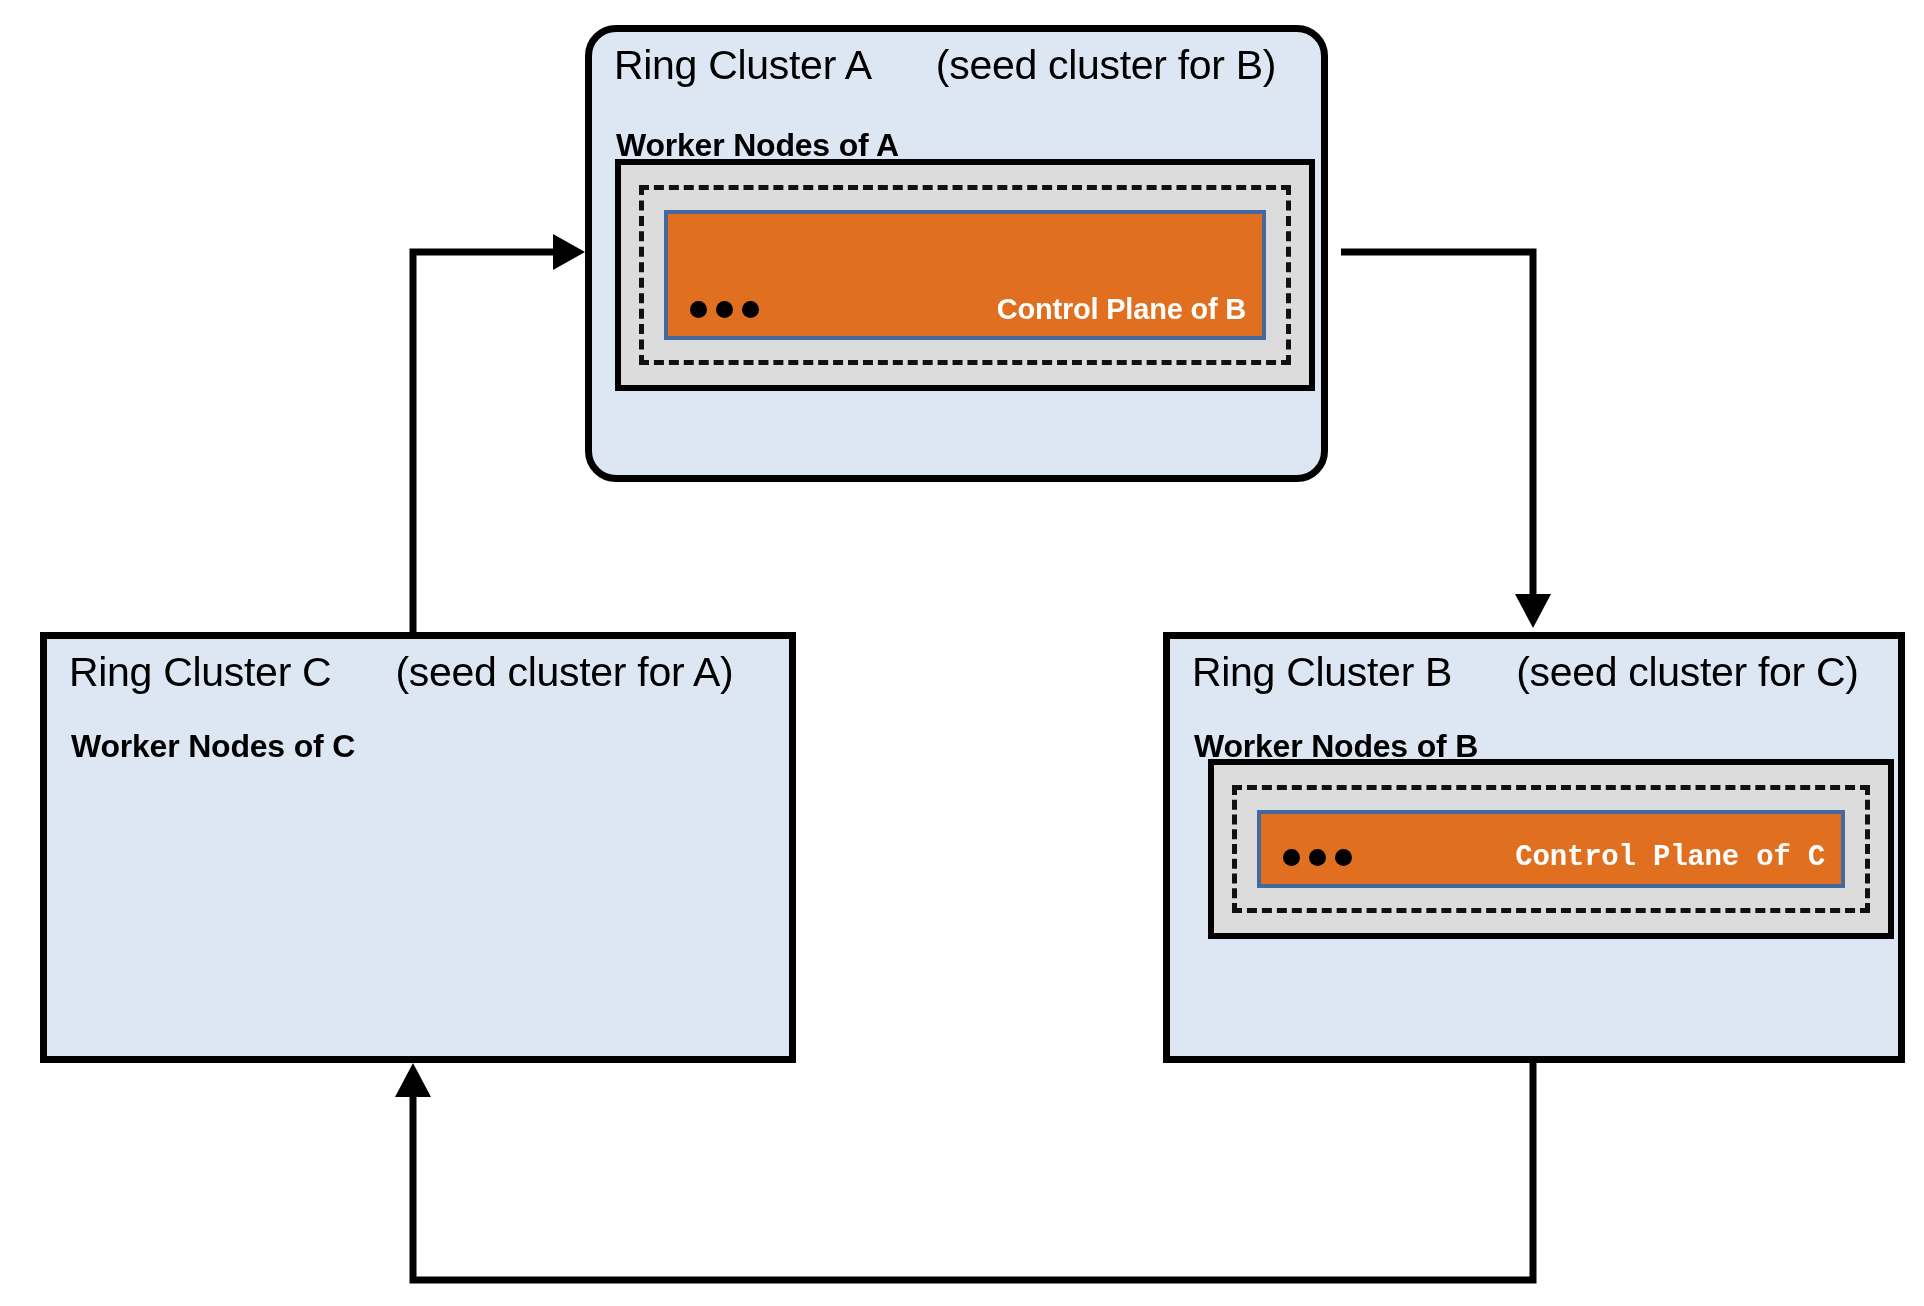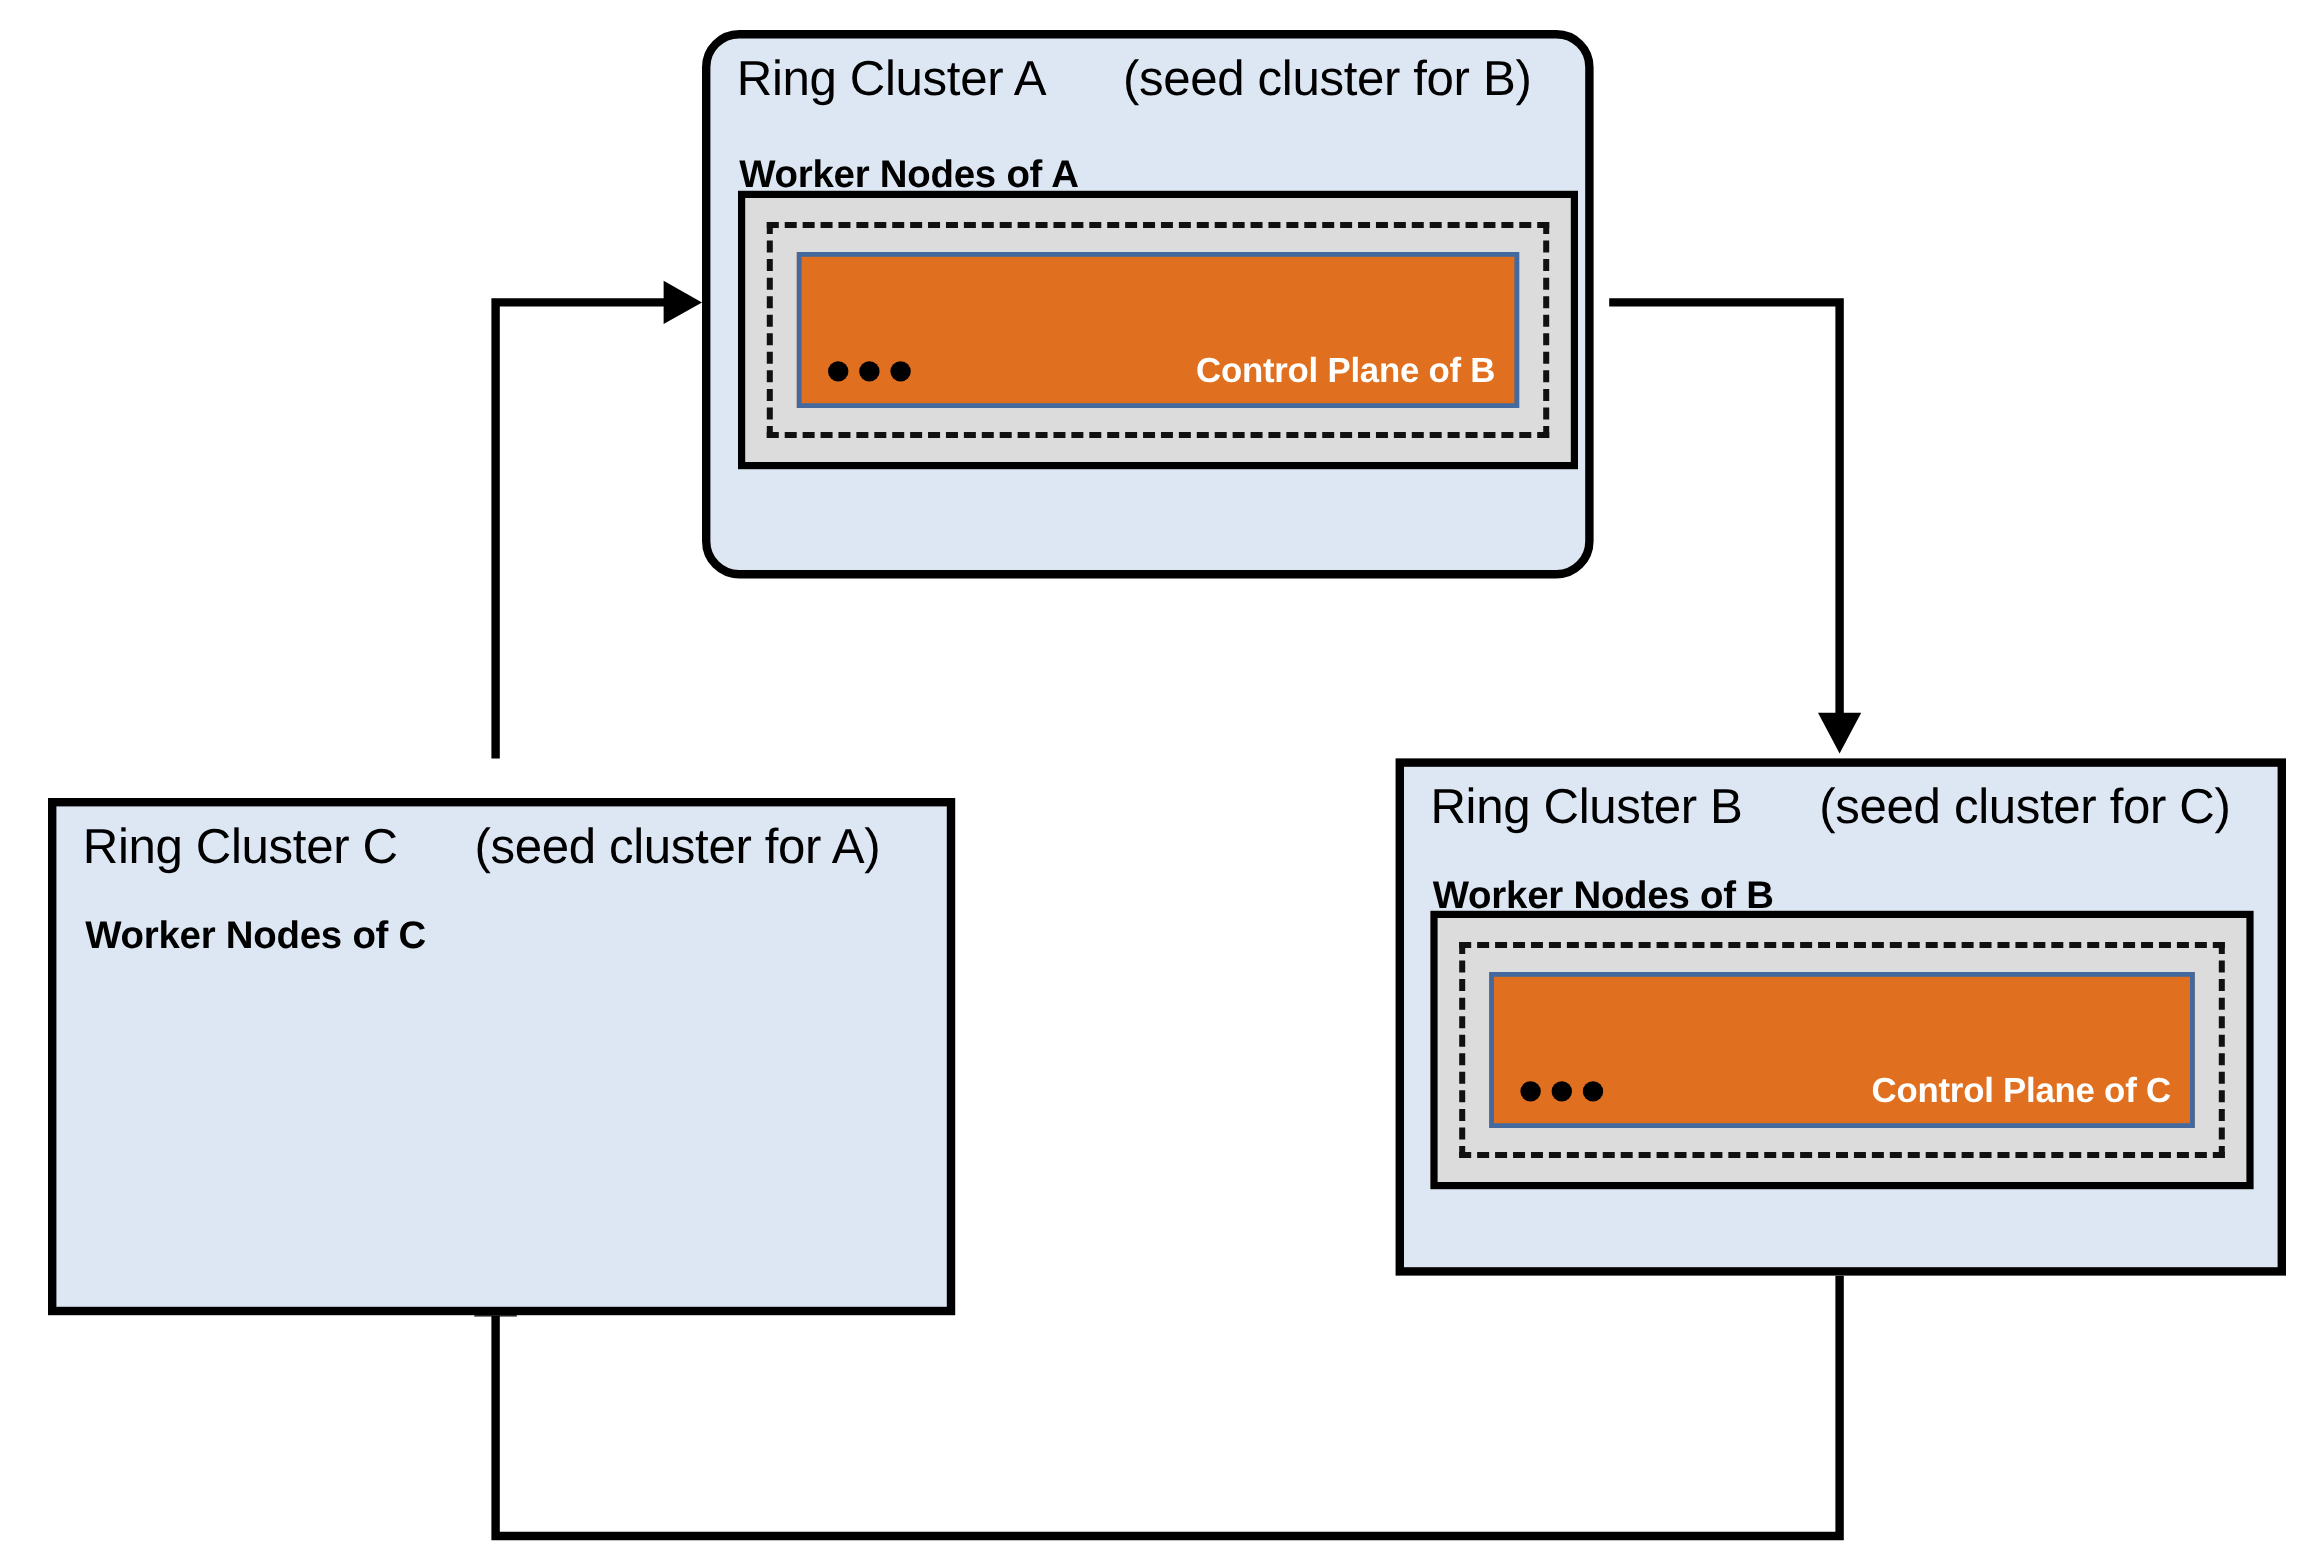--- a/index.html
+++ b/index.html
@@ -160,35 +160,35 @@
         <div class="cp-dots">
           <i></i>
             <i></i>
             <i></i>
         </div>
         <div class="cp-label">Control Plane of B</div>
       </div>
     </div>
   </div>
 
-  <div class="ring-cluster" style="left:40px; top:632px; width:756px; height:431px;margin-top:33px;">
+  <div class="ring-cluster" style="left:40px; top:632px; width:756px; height:431px;">
     <div class="cluster-title">
       <span>Ring Cluster C</span><span class="seed">(seed cluster for A)</span>
     </div>
     <div class="worker-label" style="top:89px;">Worker Nodes of C</div>
 
   </div>
 
   <div class="ring-cluster" style="left:1163px; top:632px; width:742px; height:431px;">
     <div class="cluster-title">
       <span>Ring Cluster B</span><span class="seed">(seed cluster for C)</span>
     </div>
     <div class="worker-label" style="top:89px;">Worker Nodes of B</div>
 
-    <div class="worker-box" style="left:22px; top:120px; width:686px; height:232px;">
+    <div class="worker-box" style="left:38px; top:120px; width:686px; height:180px;font-family:Liberation Mono, monospace;">
       <div class="node-dashed" style="left:18px; top:20px; right:18px; bottom:20px;"></div>
 
       <div class="control-plane" style="left:43px; top:45px; right:43px; bottom:45px;">
         <div class="cp-dots">
           <i></i>
             <i></i>
             <i></i>
         </div>
         <div class="cp-label">Control Plane of C</div>
       </div>

